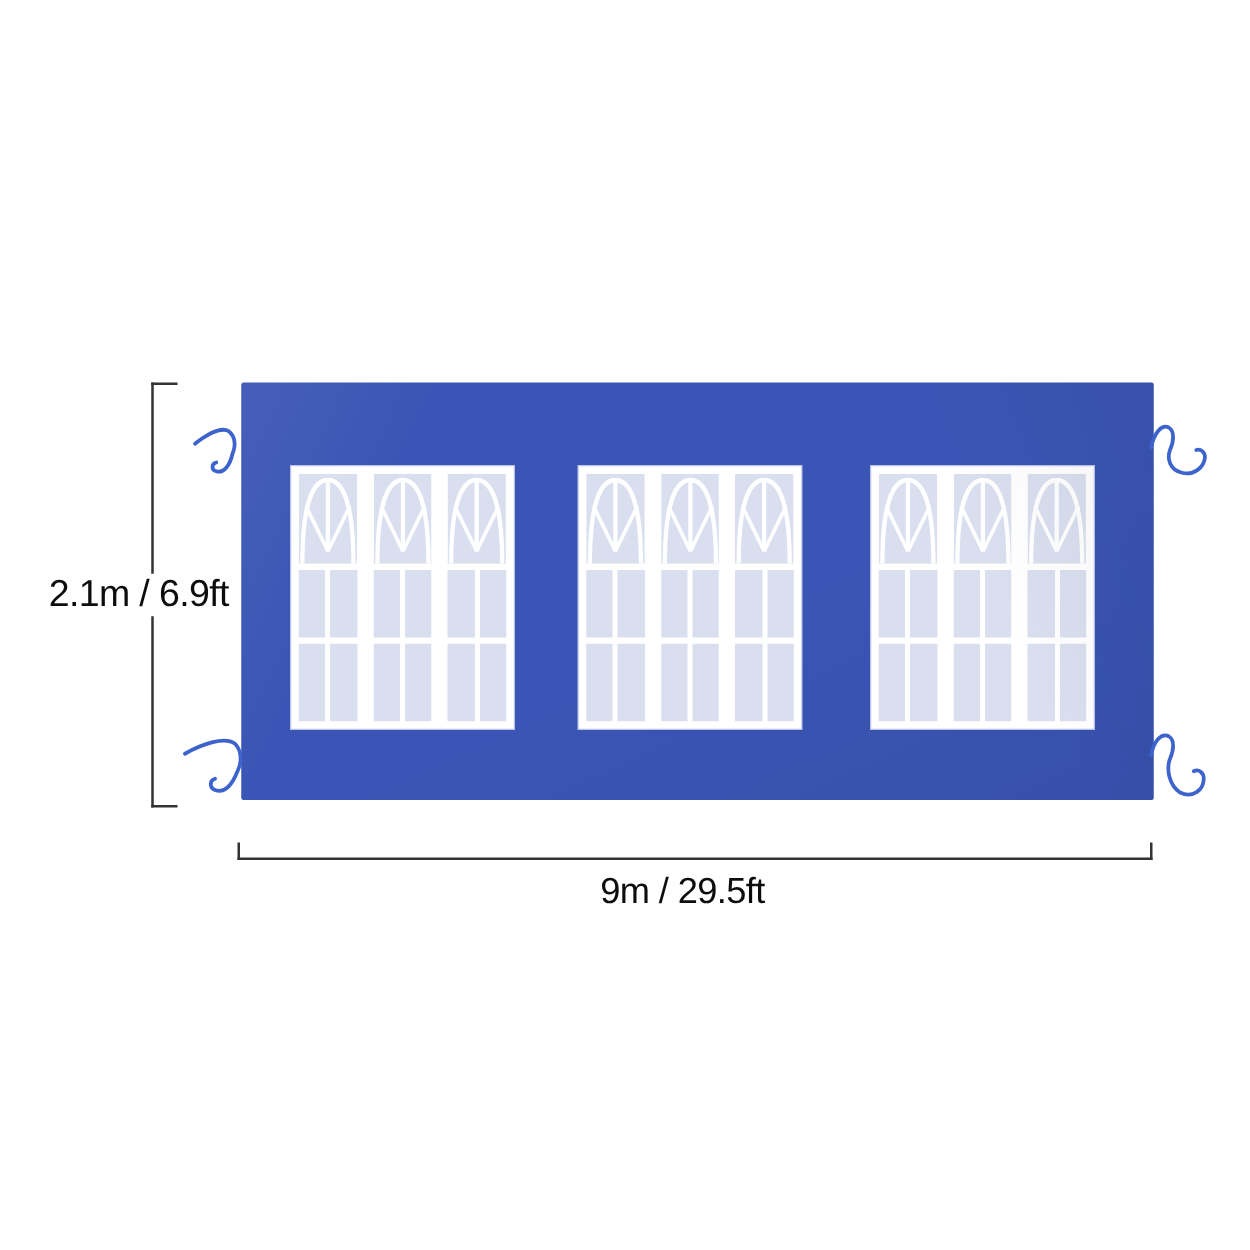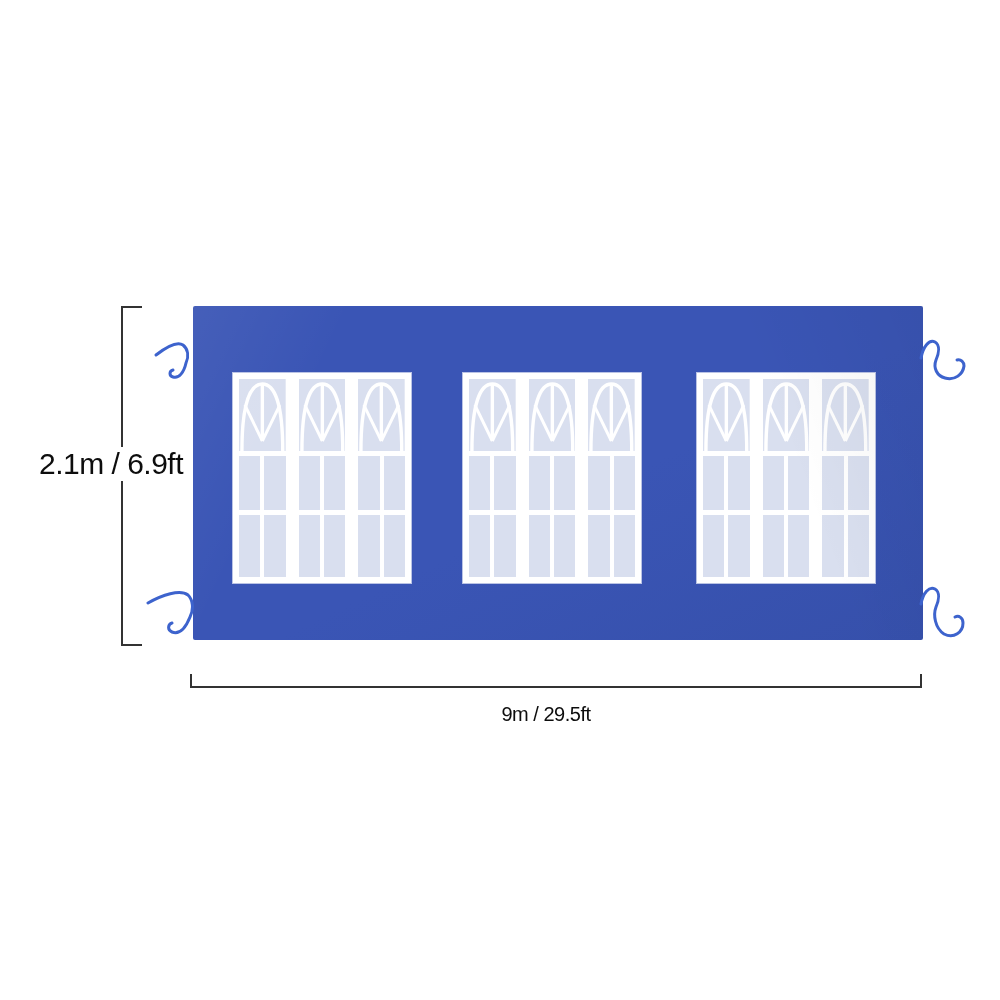--- a/index.html
+++ b/index.html
@@ -62,22 +62,22 @@
   .v-cap-b  { left:121px; top:644px; width:21px; height:2px; }
   .h-line   { left:190px; top:686px; width:732px; height:2px; }
   .h-cap-l  { left:190px; top:674px; width:2px;  height:14px; }
   .h-cap-r  { left:920px; top:674px; width:2px;  height:14px; }
   
   .dim-label {
     position:absolute; transform:translate(-50%,-50%);
     color:var(--text); white-space:nowrap; letter-spacing:-0.5px;
     background:var(--background); padding:2px 5px; line-height:1;
   }
-  .height-label { left:111px; top:464px; font-size:30px; }
-  .width-label  { left:546px; top:714px; font-size:20px; }
+  .height-label { left:111px; top:476px; font-size:30px; }
+  .width-label  { left:546px; top:714px; font-size:29px; }
 </style>
 </head>
 <body>
 
 <div class="canvas">
 
   <div class="tarp">
       <div class="window w1">
         <div class="panel">
           <div class="arch">

